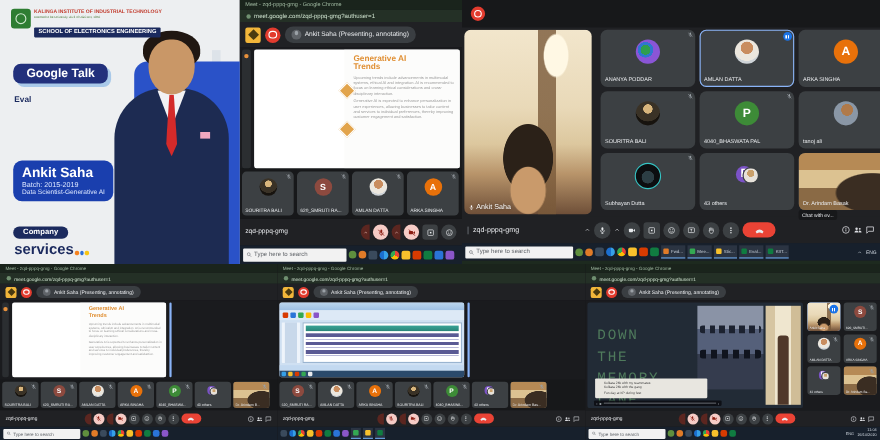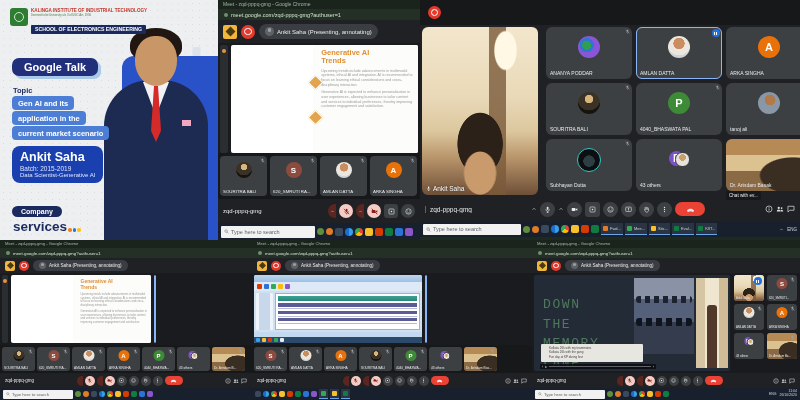--- a/index.html
+++ b/index.html
@@ -355,26 +355,21 @@
     </div>
     <div class="logoRow">
       <span class="emblem"></span>
       <span>
         <div class="instT">KALINGA INSTITUTE OF INDUSTRIAL TECHNOLOGY</div>
         <div class="instS">Deemed to be University u/s 3 of UGC Act, 1956</div>
         <div class="schoolBar">SCHOOL OF ELECTRONICS ENGINEERING</div>
       </span>
     </div>
     <div class="badgeA">Google Talk</div>
-    <div class="topicL">Topic</div>
-    <div class="topicBox">
-      <span>Gen AI and its</span>
-      <span>application in the</span>
-      <span>current market scenario</span>
-    </div>
+    <div class="topicL">Eval</div>
     <div class="ankitCard">
       <div class="nm">Ankit Saha</div>
       <div class="bt">Batch: 2015-2019</div>
       <div class="ds">Data Scientist-Generative AI</div>
     </div>
     <div class="companyPill">Company</div>
     <div class="fractal">
       <span>services</span>
       <b style="background:#f58220"></b>
       <b style="background:#2f6fd6"></b>

